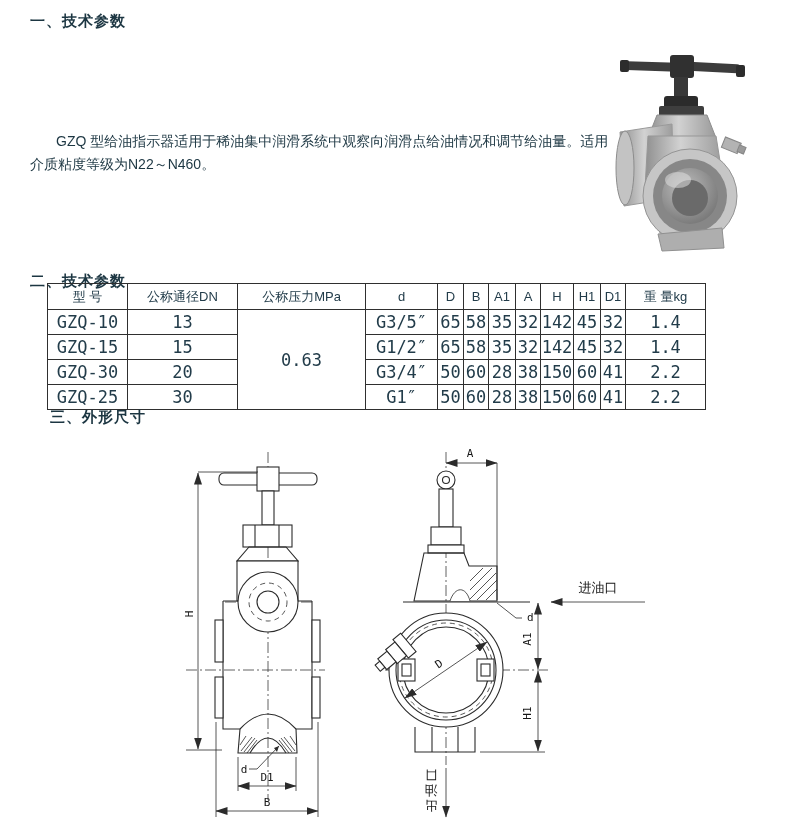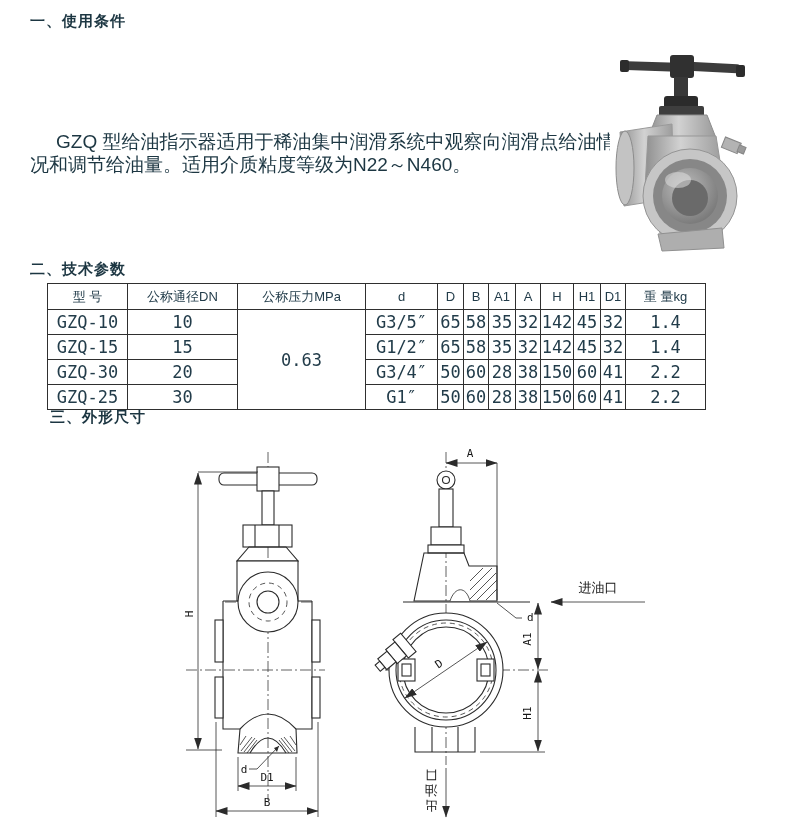--- a/index.html
+++ b/index.html
@@ -1,22 +1,22 @@
 <!DOCTYPE html>
 <html><head>
 <meta charset="utf-8">
 <style>
   html,body{margin:0;padding:0;background:#fff;}
   .page{position:relative;width:798px;height:833px;background:#fff;overflow:hidden;
         font-family:"Liberation Sans",sans-serif;color:#1c3642;}
   .sec-heading{position:absolute;left:30px;font-weight:bold;font-size:15px;letter-spacing:1px;color:#1c3642;}
   #heading-1{top:12px;}
-  #heading-2{top:260px;text-align:center;}
+  #heading-2{top:272px;text-align:center;}
   #heading-3{top:408px;margin-left:20px;}
-  .para{position:absolute;left:30px;top:130px;width:592px;font-size:19px;line-height:23px;
+  .para{position:absolute;left:30px;top:130px;width:592px;font-size:14px;line-height:23px;
         text-indent:26px;color:#1c3642;}
   .photo-box{position:absolute;left:610px;top:36px;width:165px;height:220px;}
   .spec-table{position:absolute;left:47px;top:283px;border-collapse:collapse;table-layout:fixed;
         width:658px;font-size:13px;color:#223c4a;}
   .spec-table th,.spec-table td{border:1px solid #2f2f2f;text-align:center;vertical-align:middle;
         padding:0;font-weight:normal;height:24px;margin-top:14px;}
   .spec-table thead th{height:25px;font-family:"Liberation Sans",sans-serif;}
   .spec-table td{font-family:"DejaVu Sans Mono","Liberation Sans",monospace,sans-serif;font-size:17px;}
   .drawing-box{position:absolute;left:130px;top:430px;width:540px;height:403px;}
   .dwg-line{stroke:#2b2b2b;fill:none;stroke-width:1.1;}
@@ -25,21 +25,21 @@
   .dwg-dash{stroke:#2b2b2b;fill:none;stroke-width:0.8;stroke-dasharray:5 4;}
   .dwg-white{fill:#ffffff;stroke:#2b2b2b;stroke-width:1.1;}
   .dwg-text{font-family:"DejaVu Sans Mono","Liberation Mono",monospace;font-size:11px;fill:#161616;}
   .dwg-cn{font-family:"Liberation Sans",sans-serif;font-size:13px;fill:#161616;}
 </style>
 </head>
 <body>
 
 <div class="page">
 
-  <div id="heading-1" class="sec-heading">一、使用条件</div>
+  <div id="heading-1" class="sec-heading">一、技术参数</div>
 
   <div class="para">GZQ 型给油指示器适用于稀油集中润滑系统中观察向润滑点给油情况和调节给油量。适用介质粘度等级为N22～N460。</div>
 
   <div class="photo-box">
     <svg width="165" height="220" viewBox="0 0 165 220">
       <defs>
         <linearGradient id="pg1" x1="0" y1="0" x2="1" y2="0">
           <stop offset="0" stop-color="#8f8f8f"></stop>
             <stop offset="0.45" stop-color="#d2d2d2"></stop>
           <stop offset="1" stop-color="#9a9a9a"></stop>
@@ -113,21 +113,21 @@
         <th>A</th>
         <th>H</th>
         <th>H1</th>
         <th>D1</th>
         <th>重 量kg</th>
       </tr>
     </thead>
     <tbody>
       <tr>
         <td>GZQ-10</td>
-        <td>10</td>
+        <td>13</td>
         <td rowspan="4">0.63</td>
         <td>G3/5″</td>
         <td>65</td>
         <td>58</td>
         <td>35</td>
         <td>32</td>
         <td>142</td>
         <td>45</td>
         <td>32</td>
         <td>1.4</td>

